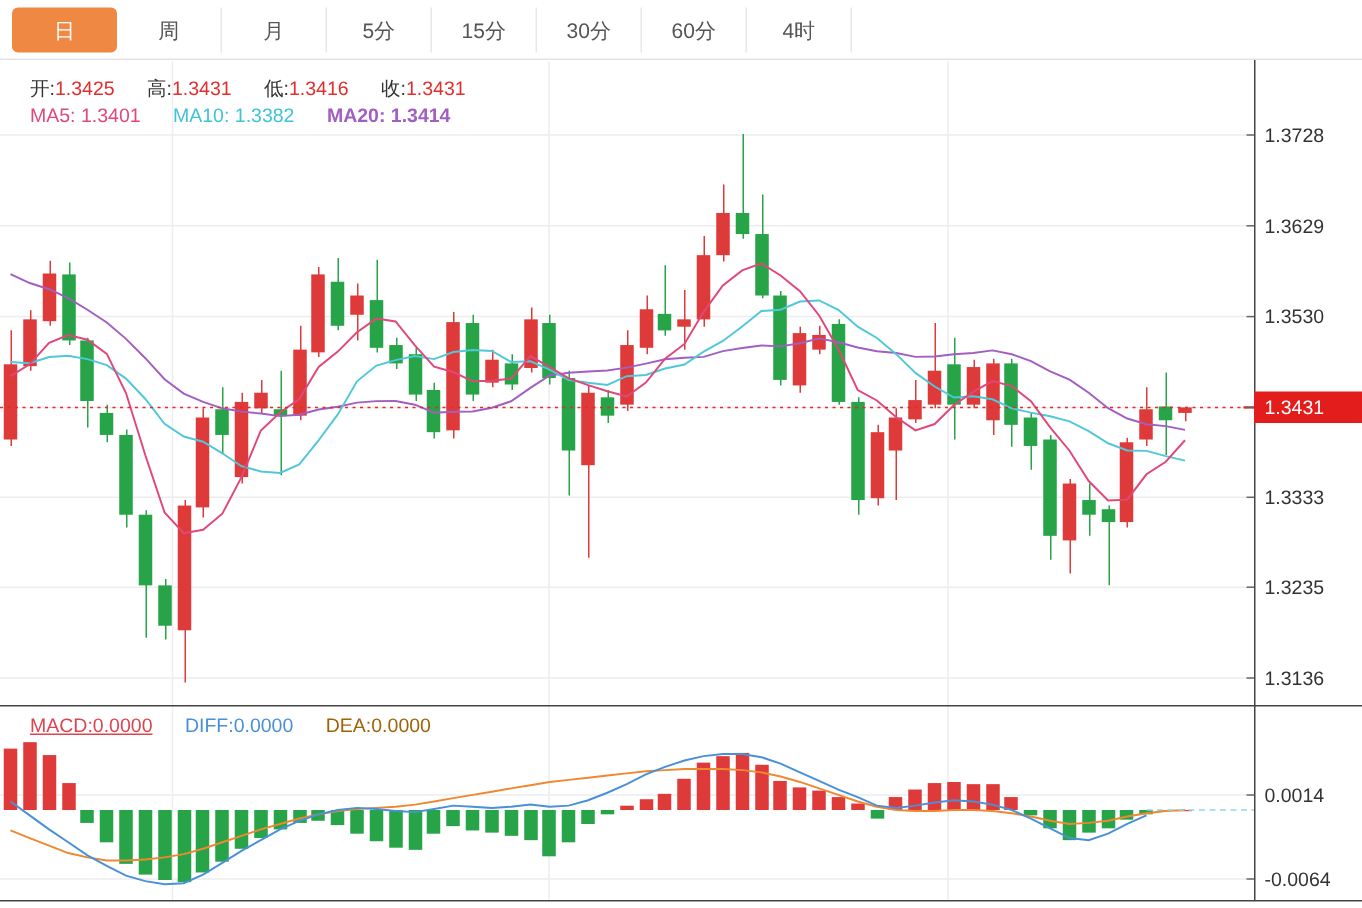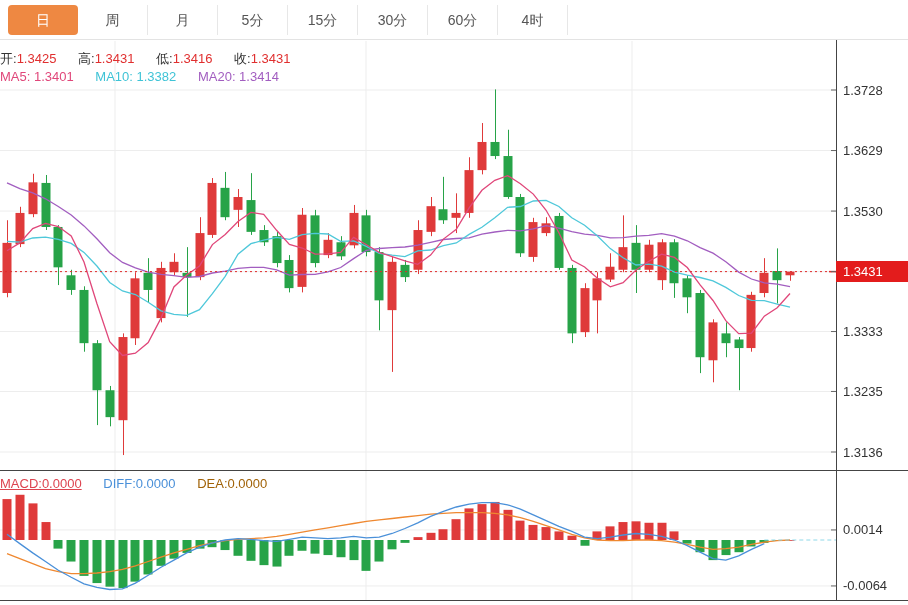--- a/index.html
+++ b/index.html
@@ -5,27 +5,27 @@
   html,body{margin:0;padding:0;background:#fff;}
   body{width:908px;height:605px;position:relative;overflow:hidden;
        font-family:"Liberation Sans","DejaVu Sans",sans-serif;}
   #chart-svg{position:absolute;left:0;top:0;}
   .tabbar{position:absolute;left:0;top:0;width:908px;height:40px;background:#fff;
           border-bottom:1px solid #e3e3e3;display:flex;align-items:center;
           padding-left:8px;box-sizing:border-box;z-index:5;}
   .tab{width:70px;height:30px;line-height:30px;text-align:center;font-size:14px;
        color:#555;border-right:1px solid #e7e7e7;cursor:pointer;box-sizing:border-box;}
   .tab.active{background:#ee8842;color:#fff;border-radius:4px;border-right:none;}
-  .info-row{position:absolute;left:0;font-size:13px;white-space:nowrap;z-index:4;}
+  .info-row{position:absolute;left:20px;font-size:13px;white-space:nowrap;z-index:4;}
   .lbl{color:#333;}
   .v-red{color:#e02f2f;}
   .gap{display:inline-block;width:18px;}
   .ma5{color:#e0477a;}
   .ma10{color:#3fc3d6;margin-top:16px;}
-  .ma20{color:#a25ec0;}
+  .ma20{color:#a25ec0;font-weight:bold;}
   .m-macd{color:#dd4450;text-decoration:underline;}
   .m-diff{color:#4a90d9;text-align:center;}
   .m-dea{color:#a16207;}
   .price-badge{position:absolute;left:836px;top:261px;width:68px;height:21px;
                background:#e31c1c;color:#fff;font-size:13px;line-height:21px;
                padding-left:7px;z-index:6;}
 </style>
 </head>
 <body>
 

